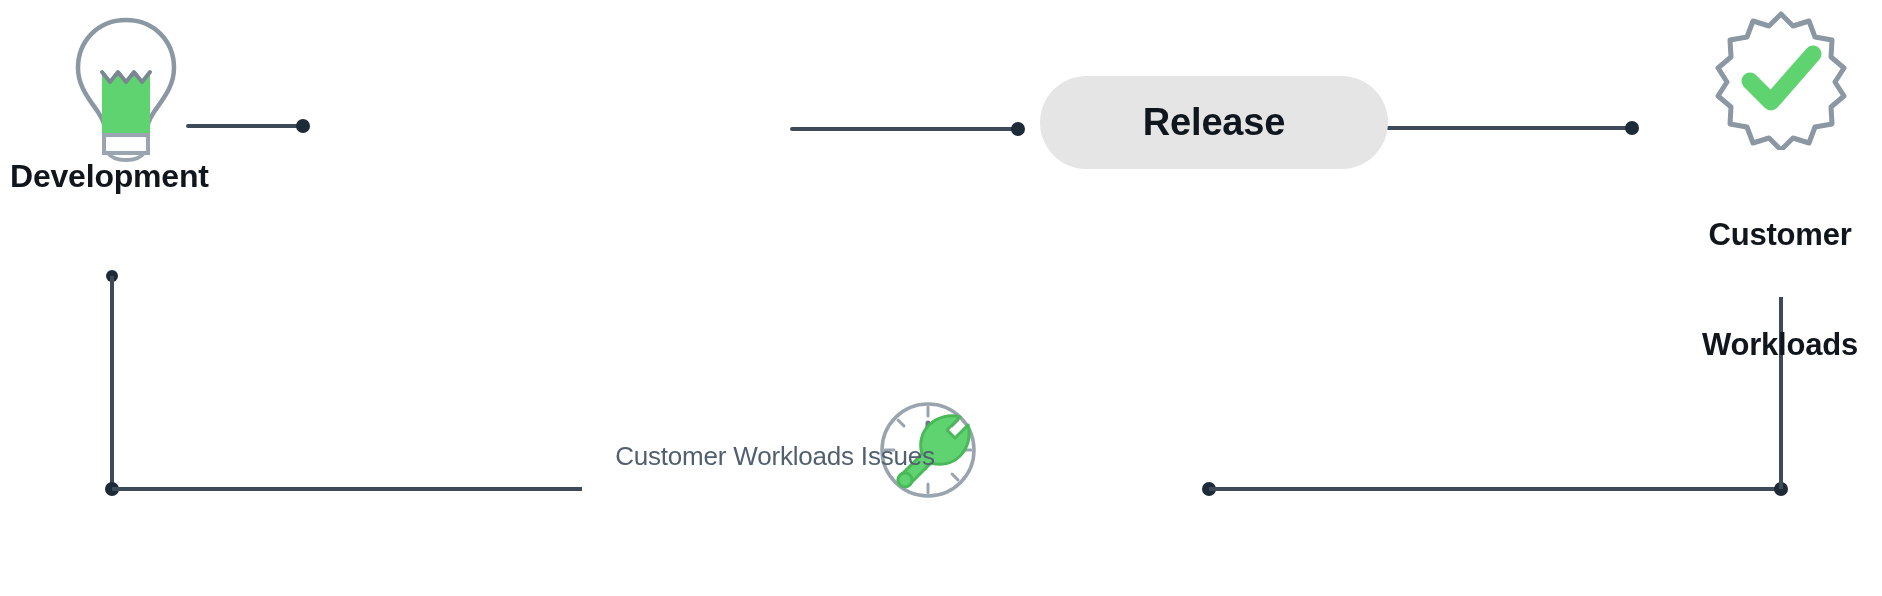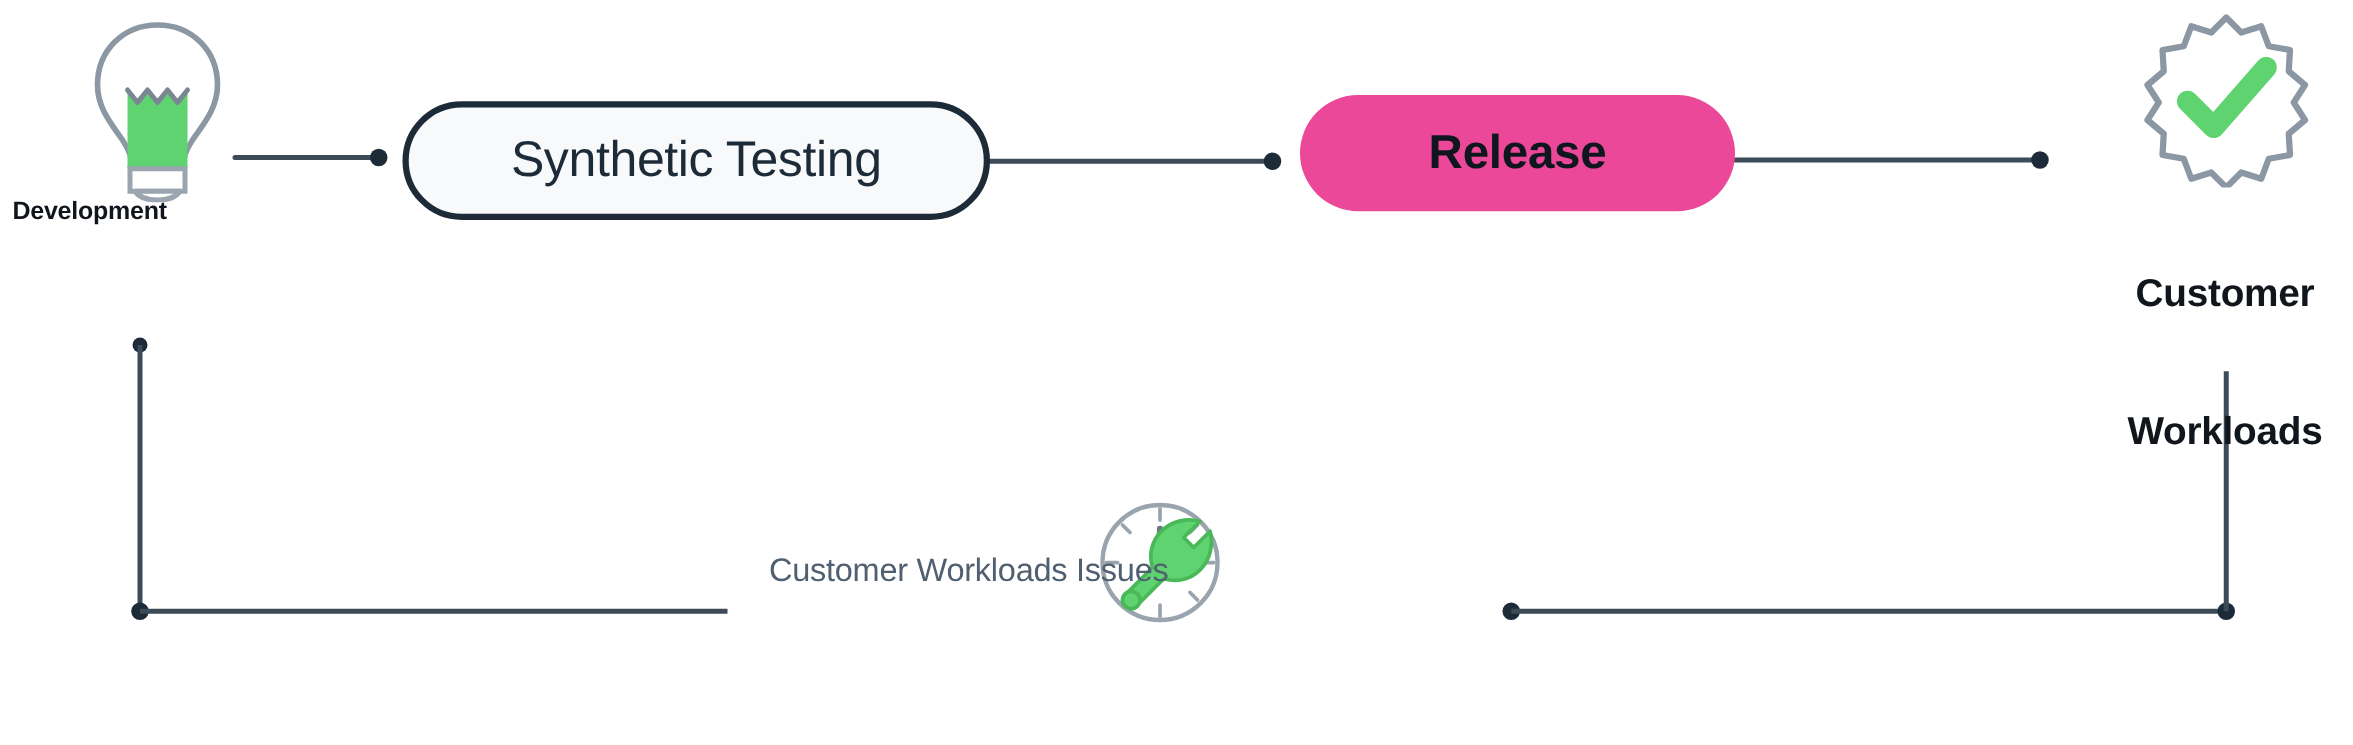--- a/index.html
+++ b/index.html
@@ -37,21 +37,21 @@
     font-family: "Liberation Sans", sans-serif;
     font-weight: 700;
     letter-spacing: -0.2px;
     white-space: pre;
     line-height: 1.18;
   }
 
   #label-development {
     left: 10px;
     top: 158px;
-    font-size: 20px;
+    font-size: 32px;
     color: #11161c;
     text-align: center;
   }
 
   #label-customer-workloads {
     left: 1660px;
     top: 144px;
     width: 240px;
     font-size: 31px;
     color: #11161c;
@@ -92,21 +92,21 @@
     color: #1d2b38;
     letter-spacing: -0.3px;
   }
 
   #node-release {
     left: 1040px;
     top: 76px;
     width: 348px;
     height: 93px;
     border-radius: 47px;
-    background: #ec4899;
+    background: #e5e5e5;
     font-size: 38px;
     font-weight: 700;
     color: #10161d;
     letter-spacing: -0.2px;
   }
 
   
   .icon-wrap {
     position: absolute;
   }
@@ -209,21 +209,20 @@
                C 48 38 46 49 49 59
                L 28 80
                L 37 89
                L 58 68
                C 68 71 79 69 87 61
                C 95 53 98 41 95 30 Z" fill="#5fd36f" stroke="#49b859" stroke-width="3" stroke-linejoin="round"></path>
       <circle cx="32" cy="85" r="7" fill="#5fd36f" stroke="#49b859" stroke-width="3"></circle>
     </svg>
   </div>
 
-  <div class="pill" id="node-synthetic-testing">Synthetic Testing</div>
 
   <div class="pill" id="node-release">Release</div>
 
   <div class="node-label" id="label-development">Development</div>
 
   <div class="node-label" id="label-customer-workloads">
     <div>Customer</div>
     <div>Workloads</div>
   </div>
 

